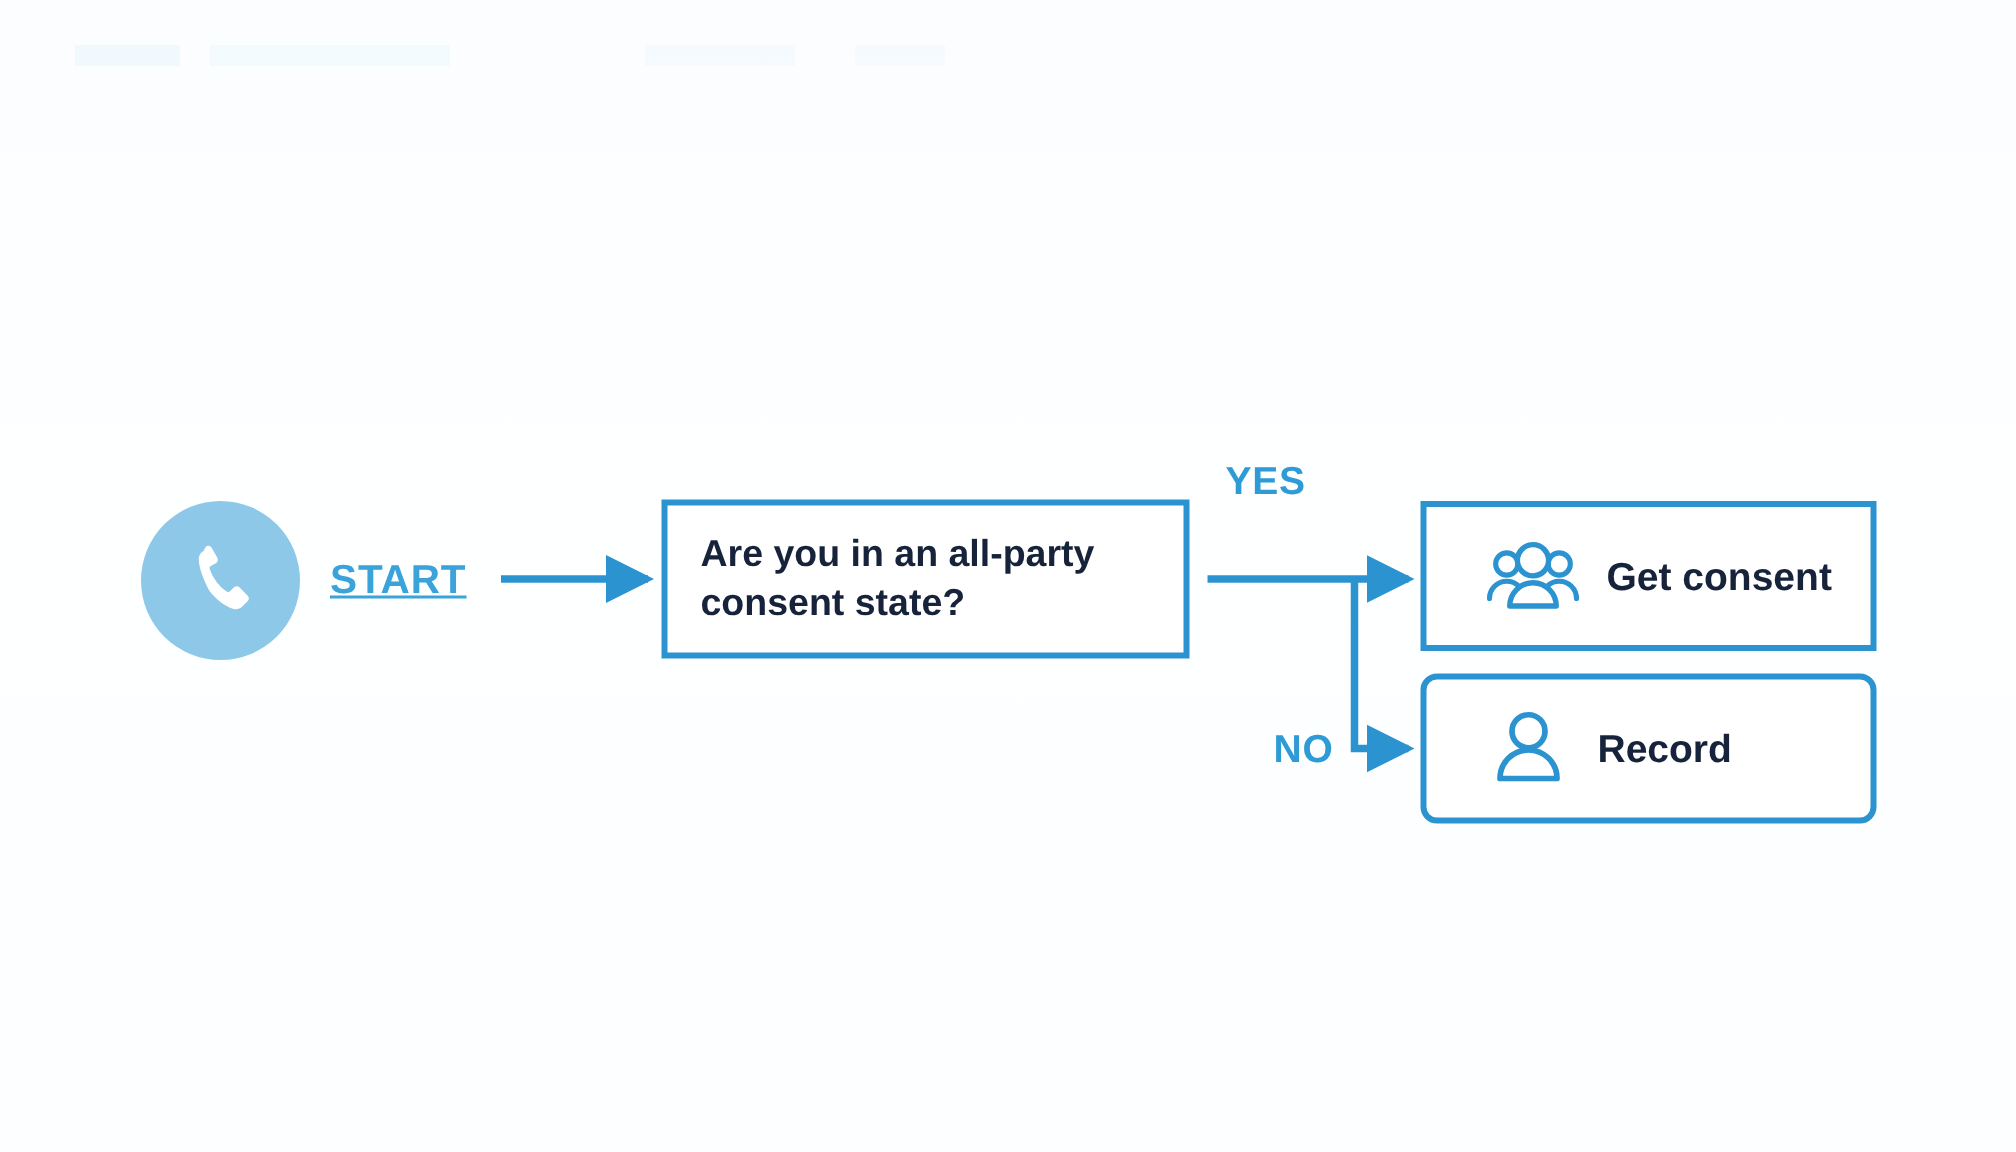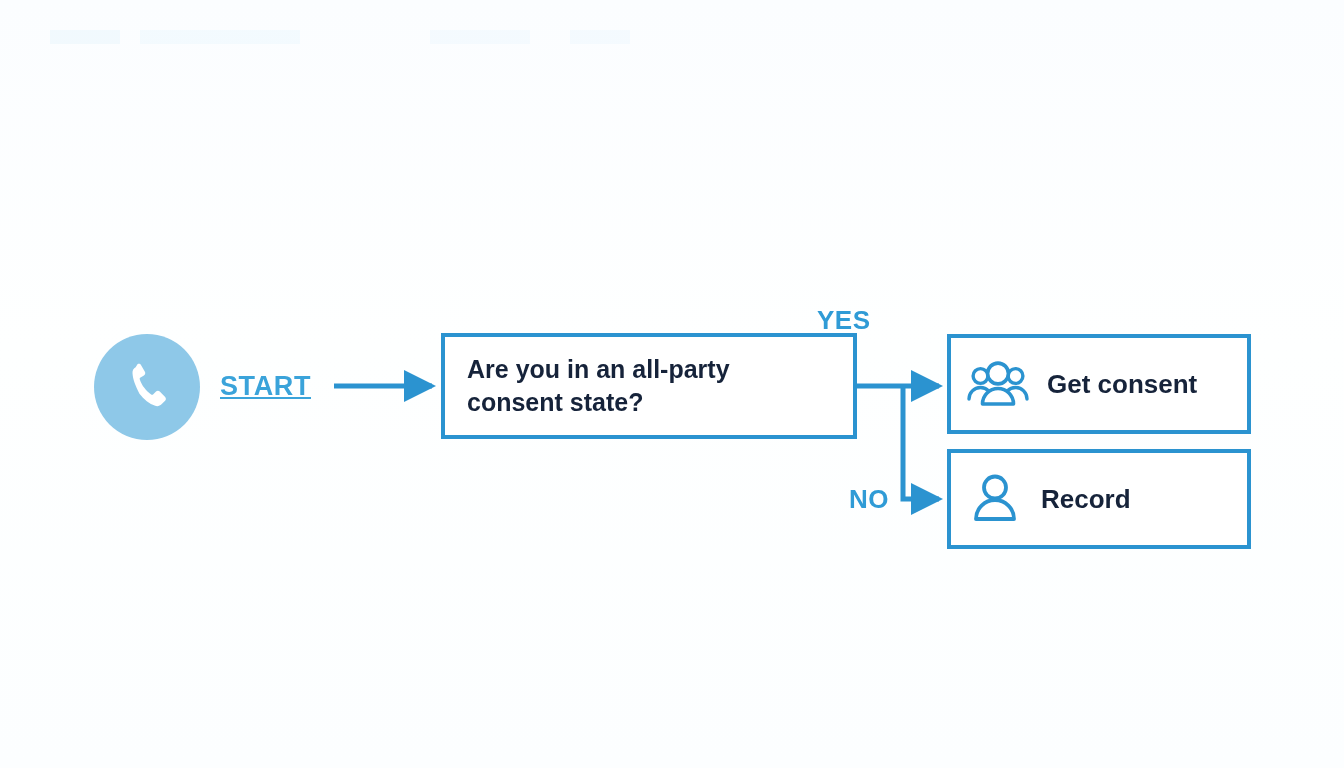--- a/index.html
+++ b/index.html
@@ -76,21 +76,21 @@
     color: #3aa3da;
     white-space: nowrap;
     text-decoration: underline;
   }
 
   
   .decision-box {
     position: absolute;
     left: 441px;
     top: 333px;
-    width: 416px;
+    width: 352px;
     height: 106px;
     box-sizing: border-box;
     background: #ffffff;
     border: 4px solid #2b93d0;
     display: flex;
     align-items: center;
   }
   .decision-text {
     padding: 0 22px;
     font-size: 25px;
@@ -104,24 +104,24 @@
     position: absolute;
     left: 947px;
     width: 304px;
     height: 100px;
     box-sizing: border-box;
     background: #ffffff;
     border: 4px solid #2b93d0;
     display: flex;
     align-items: center;
     gap: 18px;
-    padding-left: 16px;
+    padding-left: 40px;
   }
   #outcome-yes { top: 334px; }
-  #outcome-no  { top: 449px; }
+  #outcome-no  { top: 449px; border-radius: 11px; }
 
   .outcome-icon { flex: 0 0 auto; display: block; line-height: 0; }
   .outcome-label {
     font-size: 26px;
     font-weight: bold;
     color: #16233a;
     white-space: nowrap;
   }
 
   

